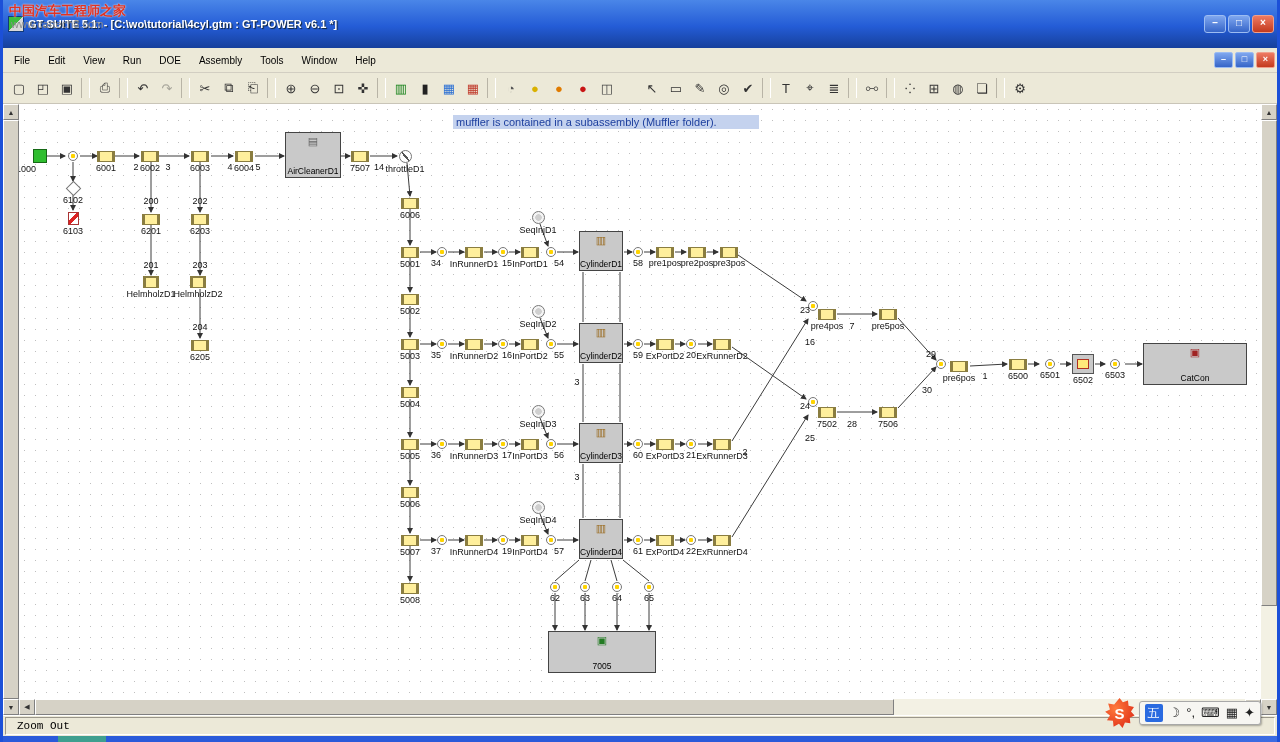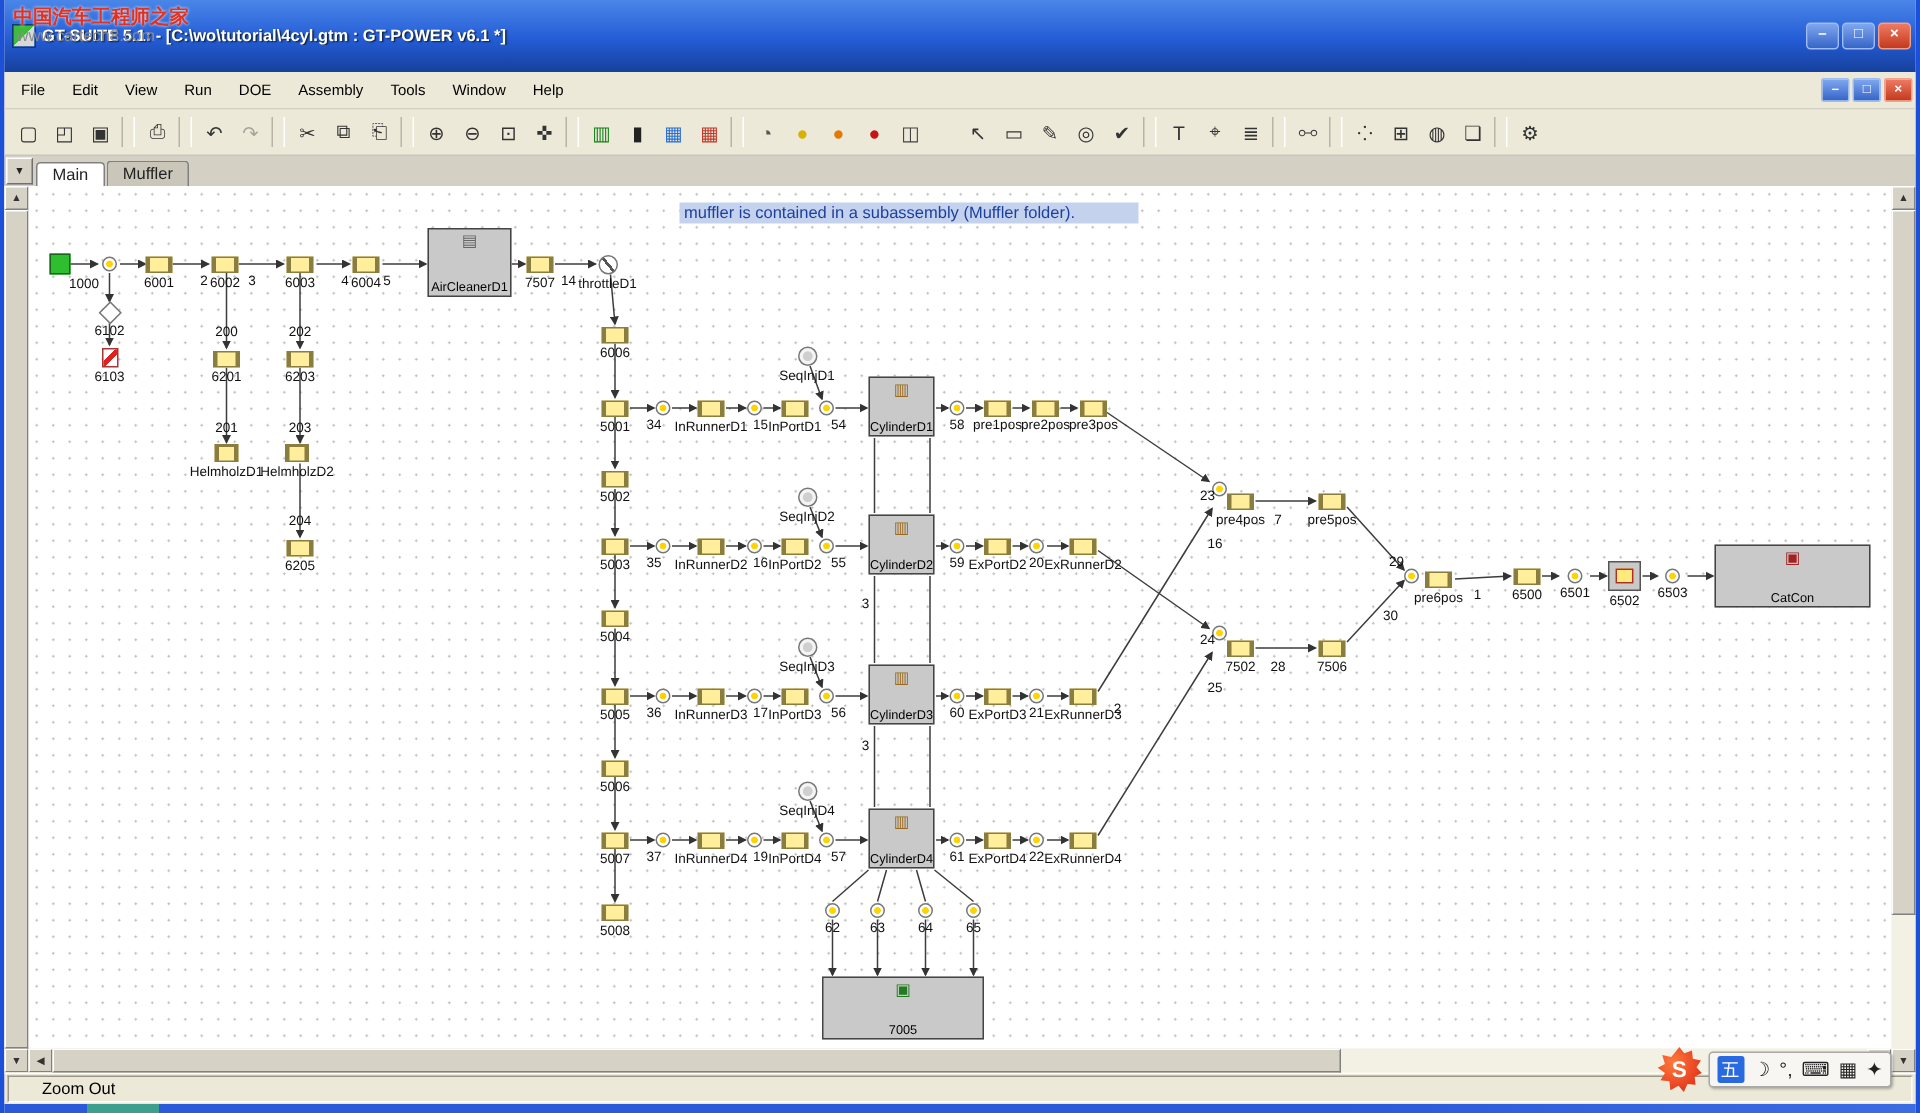--- a/index.html
+++ b/index.html
@@ -81,22 +81,22 @@
   .annotation{position:absolute;left:434px;top:11px;width:300px;background:#c4d2ee;color:#1d3f9e;
     font-size:11px;line-height:14px;padding:0 3px;}
   
   .hscroll{height:16px;display:flex;background:#f3f1e4;flex:0 0 auto;}
   .hs-track{flex:1;position:relative;}
   .hs-thumb{position:absolute;top:0;height:16px;left:0;width:71%;background:#d6d2c6;border:1px solid;
     border-color:#fff #808080 #808080 #fff;box-sizing:border-box;}
   
   .statusbar{height:20px;background:#ece9d8;border-top:1px solid #fff;display:flex;align-items:center;
     flex:0 0 auto;font-size:11px;color:#000;}
-  .status-cell{margin:1px 2px;padding:1px 22px;flex:1;border:1px solid;border-color:#9a968a #fff #fff #9a968a;
-    height:14px;line-height:14px;}
+  .status-cell{margin:1px 2px;padding:1px 11px;flex:1;border:1px solid;border-color:#9a968a #fff #fff #9a968a;
+    height:14px;line-height:14px;font-family:Liberation Mono, monospace;}
   
   .taskbar{height:6px;background:linear-gradient(90deg,#2a5ada 0 70%,#3c6ce2);position:relative;flex:0 0 auto;}
   .taskbar .teal{position:absolute;left:55px;top:0;width:48px;height:6px;background:#3f9f8f;}
   
   .ime{position:absolute;right:16px;bottom:14px;z-index:70;display:flex;align-items:center;}
   .ime-logo{width:30px;height:30px;margin-right:4px;background:radial-gradient(circle at 35% 35%,#ff7a3c,#d81e10);
     clip-path:polygon(50% 0,61% 14%,78% 8%,80% 26%,98% 30%,88% 45%,100% 58%,84% 66%,86% 84%,68% 82%,60% 100%,48% 86%,30% 96%,28% 76%,8% 74%,18% 58%,2% 46%,18% 38%,12% 18%,32% 22%);
     display:flex;align-items:center;justify-content:center;color:#fff;font-weight:bold;font-size:15px;}
   .ime-bar{display:flex;align-items:center;background:#f7f6f2;border:1px solid #a8a8a8;border-radius:3px;
     padding:2px 5px;gap:6px;box-shadow:1px 1px 2px rgba(0,0,0,.3);}
@@ -180,27 +180,20 @@
       <div class="tb-btn">⧟</div>
       <div class="tb-sep"></div>
       <div class="tb-btn">⁘</div>
       <div class="tb-btn">⊞</div>
       <div class="tb-btn">◍</div>
       <div class="tb-btn">❏</div>
       <div class="tb-sep"></div>
       <div class="tb-btn">⚙</div>
     </div>
 
-  <div class="tabrow">
-    <div class="tab-drop">▼</div>
-    <div id="tab-strip" style="display:flex;align-items:flex-end;">
-        <div class="tab active">Main</div>
-        <div class="tab">Muffler</div>
-      </div>
-  </div>
 
   <div class="body-row">
 
     <div class="leftbar">
       <div class="sb-btn">▲</div>
       <div class="sb-track">
         <div class="sb-thumb-v" style="top:0;height:100%;"></div>
       </div>
       <div class="sb-btn">▼</div>
     </div>
@@ -303,21 +296,21 @@
               <polyline points="604,456 630,477"></polyline>
               <polyline points="536,489 536,526" marker-end="url(#arr)"></polyline>
               <polyline points="566,489 566,526" marker-end="url(#arr)"></polyline>
               <polyline points="598,489 598,526" marker-end="url(#arr)"></polyline>
               <polyline points="630,489 630,526" marker-end="url(#arr)"></polyline>
             </svg>
           <div class="annotation">
             <div>muffler is contained in a subassembly (Muffler folder).</div>
           </div>
         <div class="node env" style="left: 14px; top: 45px; width: 14px; height: 14px;"></div>
-            <div class="nlabel" style="left: 37px; top: 60px;">1000</div>
+            <div class="nlabel" style="left: 7px; top: 60px;">1000</div>
             <div class="node orifice" style="left: 49px; top: 47px; width: 10px; height: 10px;"></div>
             <div class="node pipe" style="left: 78px; top: 46.5px; width: 18px; height: 11px;"></div>
             <div class="nlabel" style="left: 87px; top: 58.5px;">6001</div>
             <div class="node pipe" style="left: 122px; top: 46.5px; width: 18px; height: 11px;"></div>
             <div class="nlabel" style="left: 131px; top: 58.5px;">6002</div>
             <div class="node pipe" style="left: 172px; top: 46.5px; width: 18px; height: 11px;"></div>
             <div class="nlabel" style="left: 181px; top: 58.5px;">6003</div>
             <div class="node pipe" style="left: 216px; top: 46.5px; width: 18px; height: 11px;"></div>
             <div class="nlabel" style="left: 225px; top: 58.5px;">6004</div>
             <div class="node block" style="left: 266px; top: 28px; width: 56px; height: 46px;">

